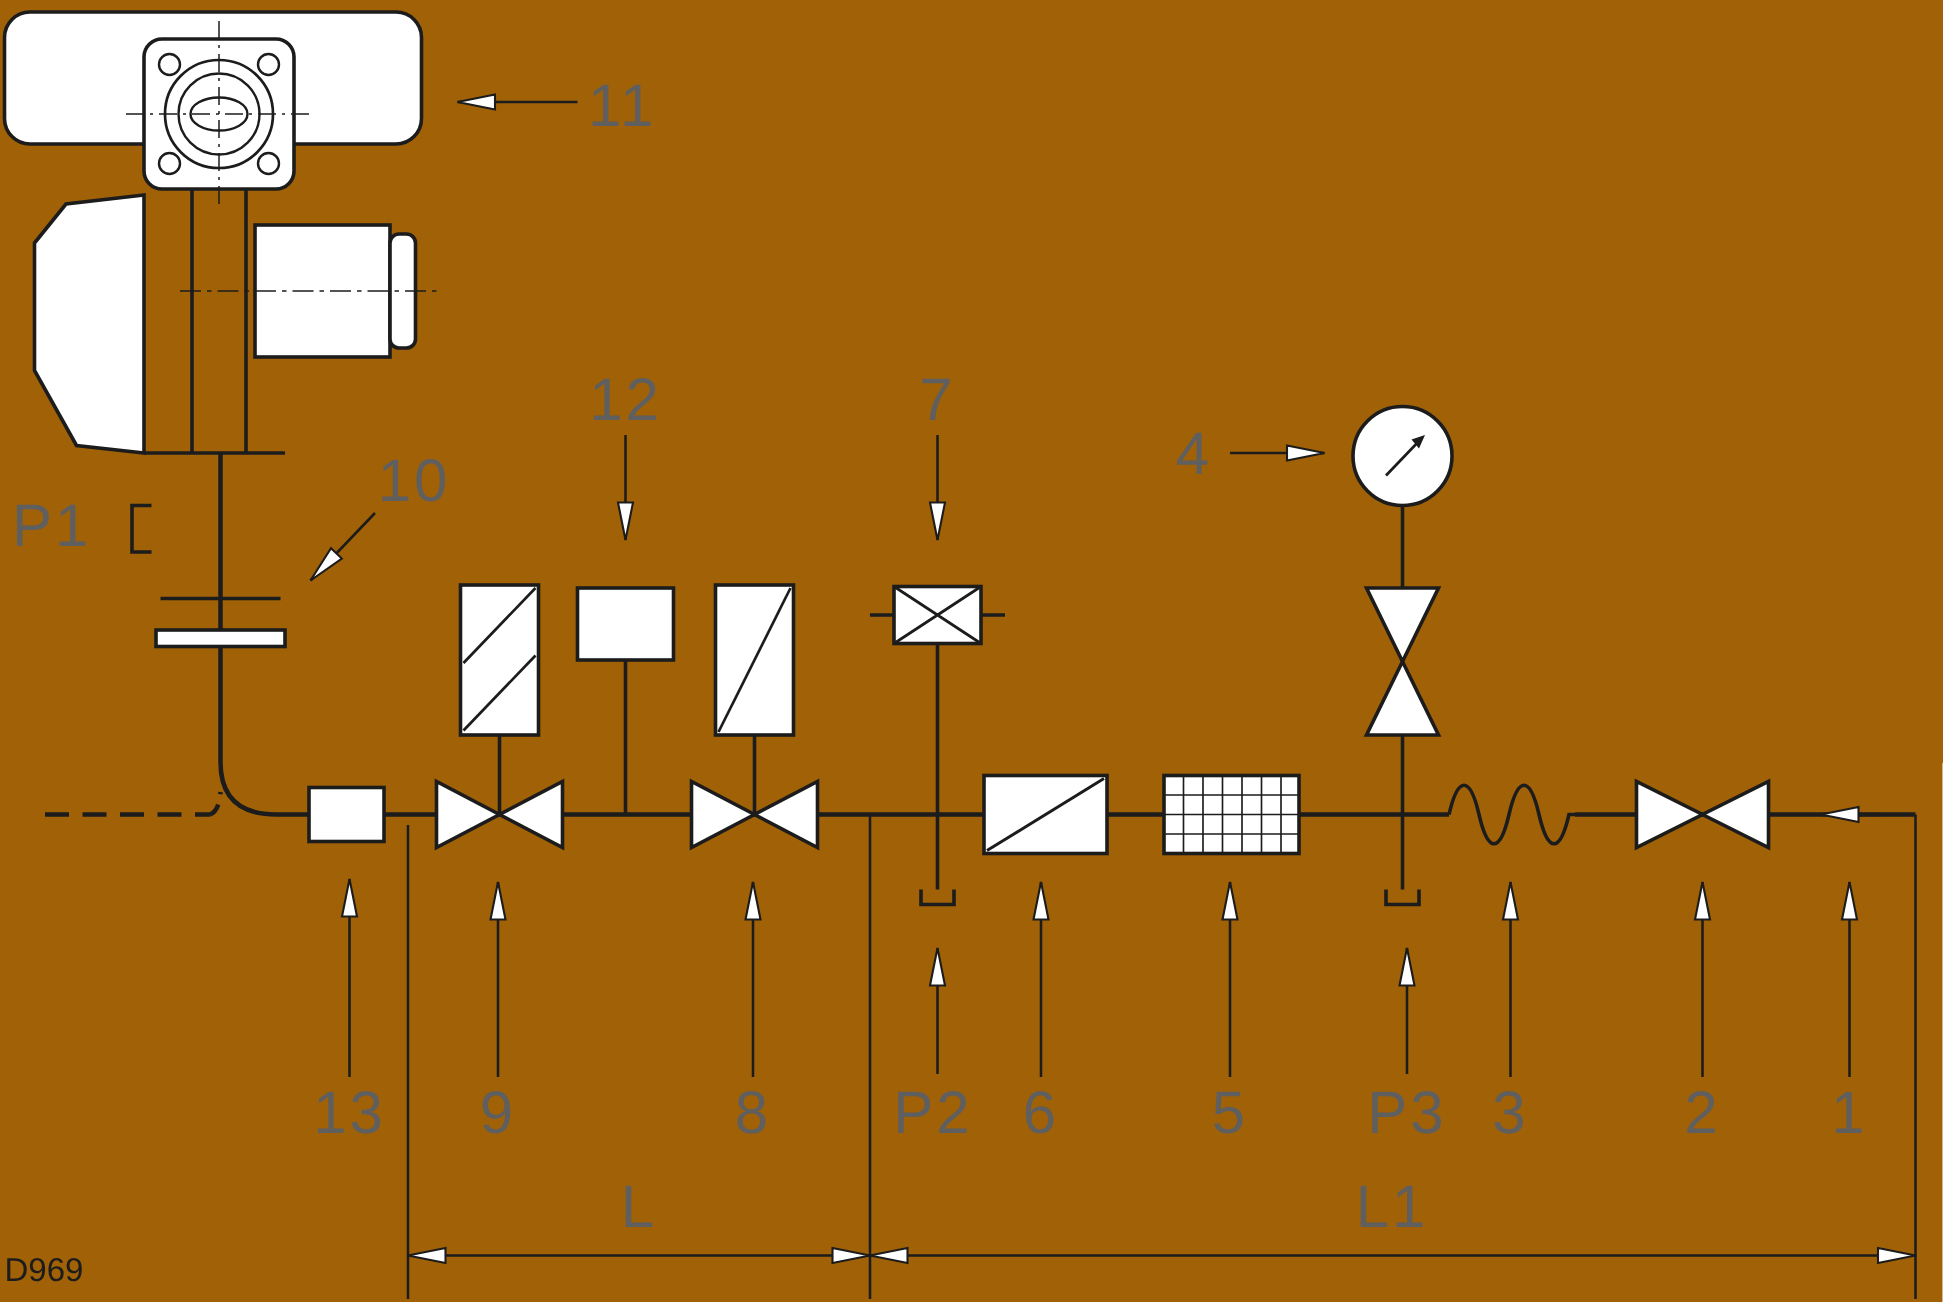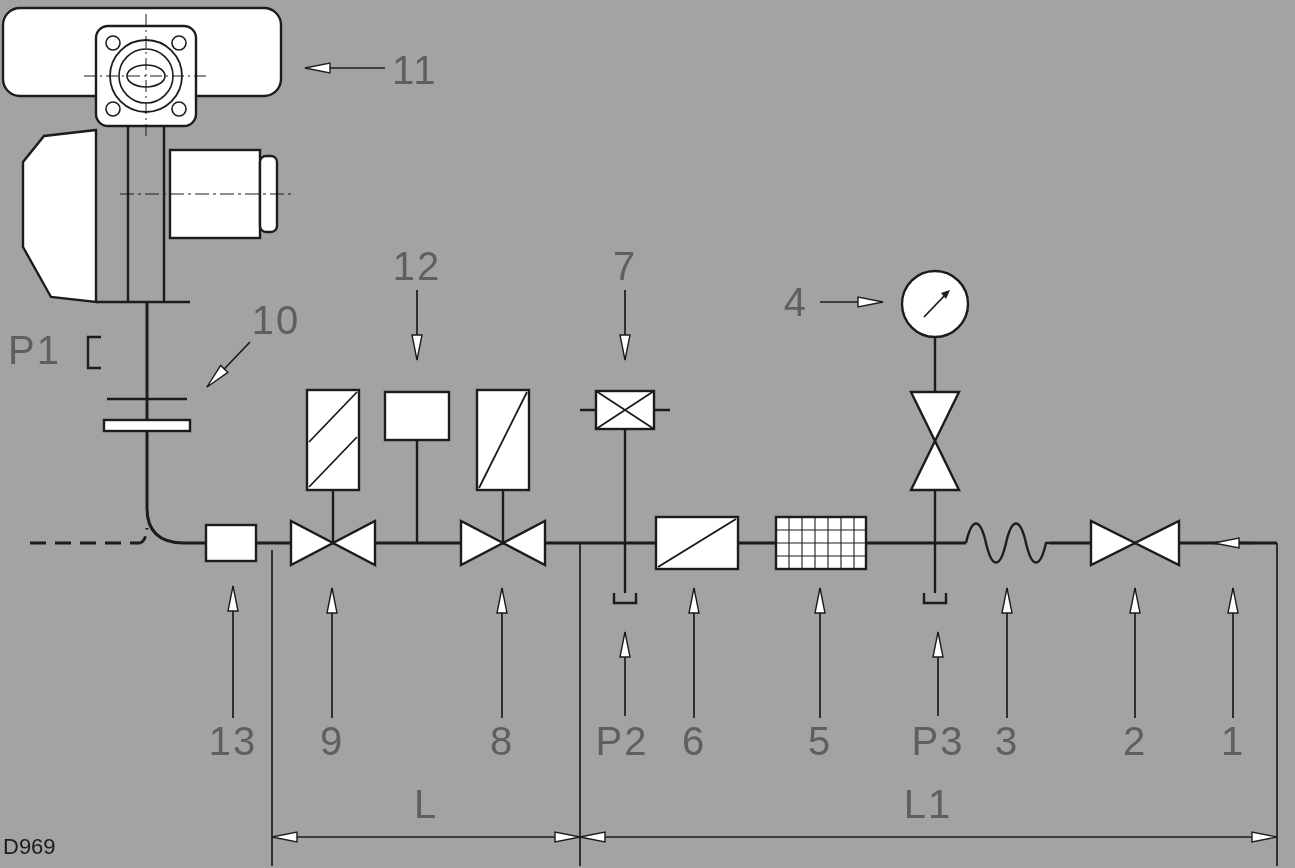--- a/index.html
+++ b/index.html
@@ -1,19 +1,19 @@
 <!DOCTYPE html>
 <html><head>
 <meta charset="utf-8">
 <style>
   html,body{margin:0;padding:0;background:#ffffff;}
   .canvas{
     position:relative;
     width:1295px;height:868px;
-    background:#a3a3a3;
+    background:#a16207;
     overflow:hidden;
     font-family:"Liberation Sans", sans-serif;
   }
   svg{display:block;}
   .lbl{
     font-family:"Liberation Sans", sans-serif;
     font-size:40px;
     fill:#5f5f5f;
     letter-spacing:2px;
   }

